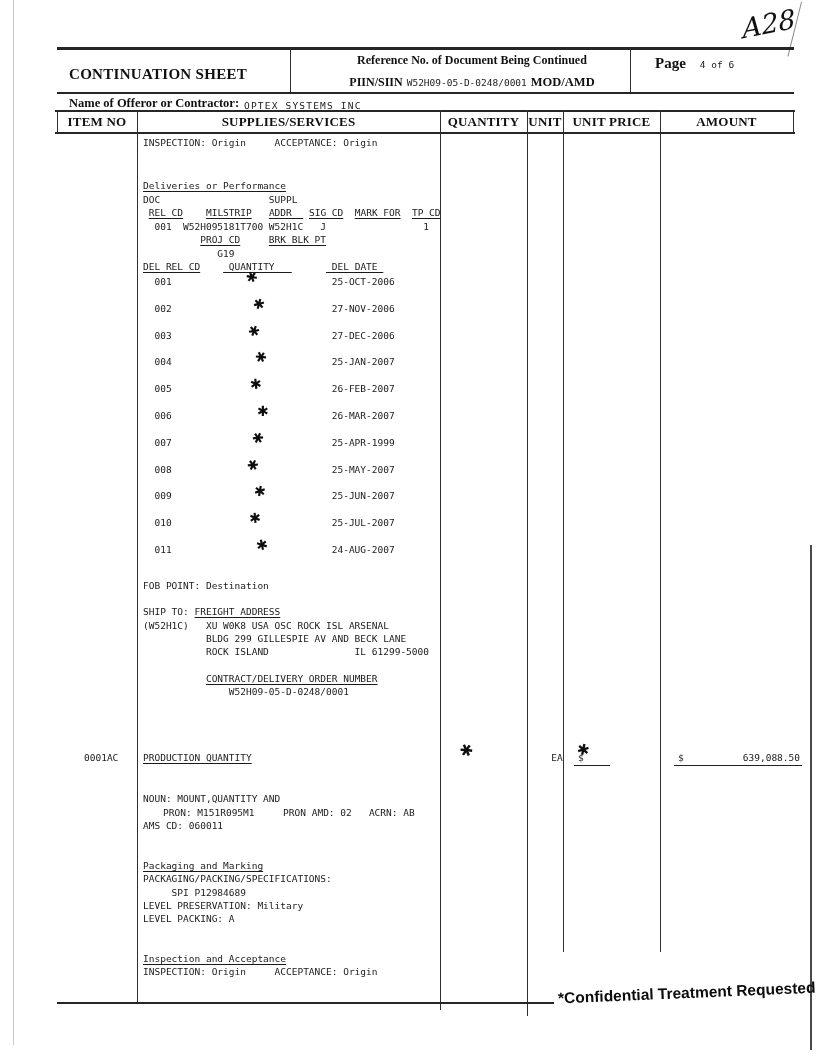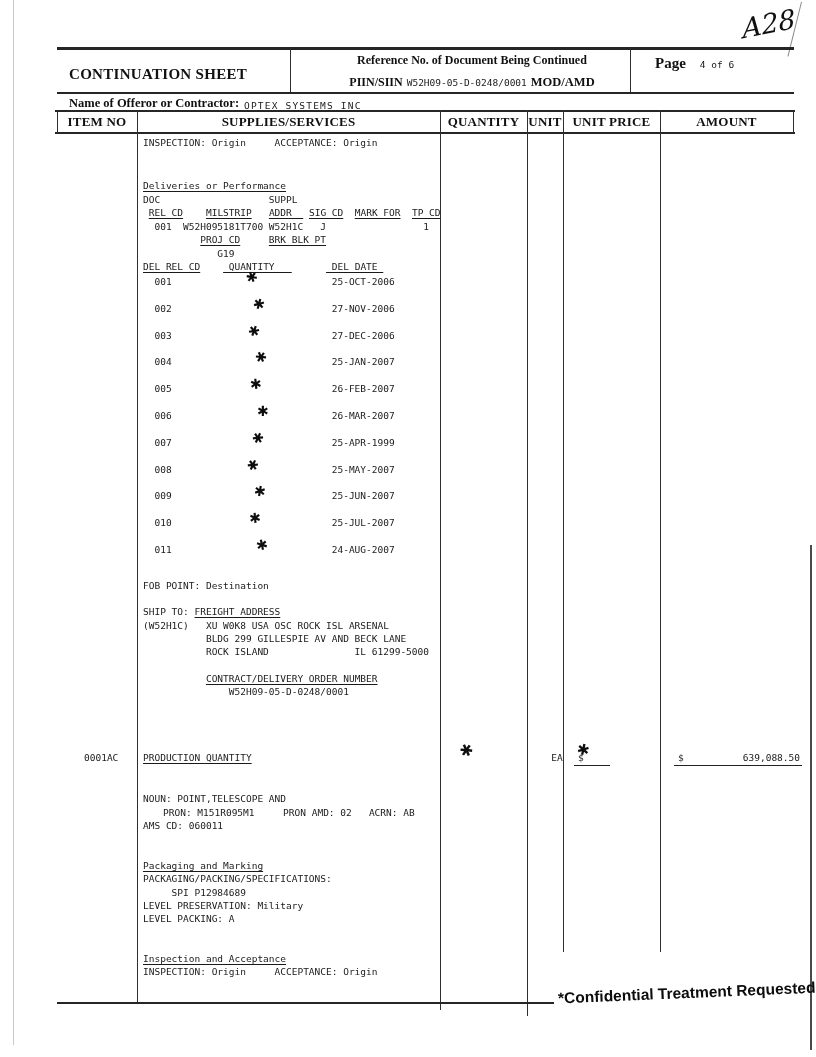--- a/index.html
+++ b/index.html
@@ -110,21 +110,21 @@
       <div class="tline" style="top: 248px;"><span>             G19</span></div>
       <div class="tline" style="top: 261px;"><span class="u">DEL REL CD</span><span>    </span><span class="u"> QUANTITY   </span><span>      </span><span class="u"> DEL DATE </span></div>
       <div class="tline" style="top: 580px;"><span>FOB POINT: Destination</span></div>
       <div class="tline" style="top: 606px;"><span>SHIP TO: </span><span class="u">FREIGHT ADDRESS</span></div>
       <div class="tline" style="top: 620px;"><span>(W52H1C)   XU W0K8 USA OSC ROCK ISL ARSENAL</span></div>
       <div class="tline" style="top: 633px;"><span>           BLDG 299 GILLESPIE AV AND BECK LANE</span></div>
       <div class="tline" style="top: 646px;"><span>           ROCK ISLAND               IL 61299-5000</span></div>
       <div class="tline" style="top: 673px;"><span>           </span><span class="u">CONTRACT/DELIVERY ORDER NUMBER</span></div>
       <div class="tline" style="top: 686px;"><span>               W52H09-05-D-0248/0001</span></div>
       <div class="tline" style="top: 752px;"><span class="u">PRODUCTION QUANTITY</span></div>
-      <div class="tline" style="top: 793px;"><span>NOUN: POINT,TELESCOPE AND</span></div>
+      <div class="tline" style="top: 793px;"><span>NOUN: MOUNT,QUANTITY AND</span></div>
       <div class="tline" style="top: 807px; padding-left: 20px;"><span>PRON: M151R095M1     PRON AMD: 02   ACRN: AB</span></div>
       <div class="tline" style="top: 820px;"><span>AMS CD: 060011</span></div>
       <div class="tline" style="top: 860px;"><span class="u">Packaging and Marking</span></div>
       <div class="tline" style="top: 873px;"><span>PACKAGING/PACKING/SPECIFICATIONS:</span></div>
       <div class="tline" style="top: 887px;"><span>     SPI P12984689</span></div>
       <div class="tline" style="top: 900px;"><span>LEVEL PRESERVATION: Military</span></div>
       <div class="tline" style="top: 913px;"><span>LEVEL PACKING: A</span></div>
       <div class="tline" style="top: 953px;"><span class="u">Inspection and Acceptance</span></div>
       <div class="tline" style="top: 966px;"><span>INSPECTION: Origin     ACCEPTANCE: Origin</span></div>
       <div class="tline" style="top: 276px;"><span>  001                            25-OCT-2006</span></div>

